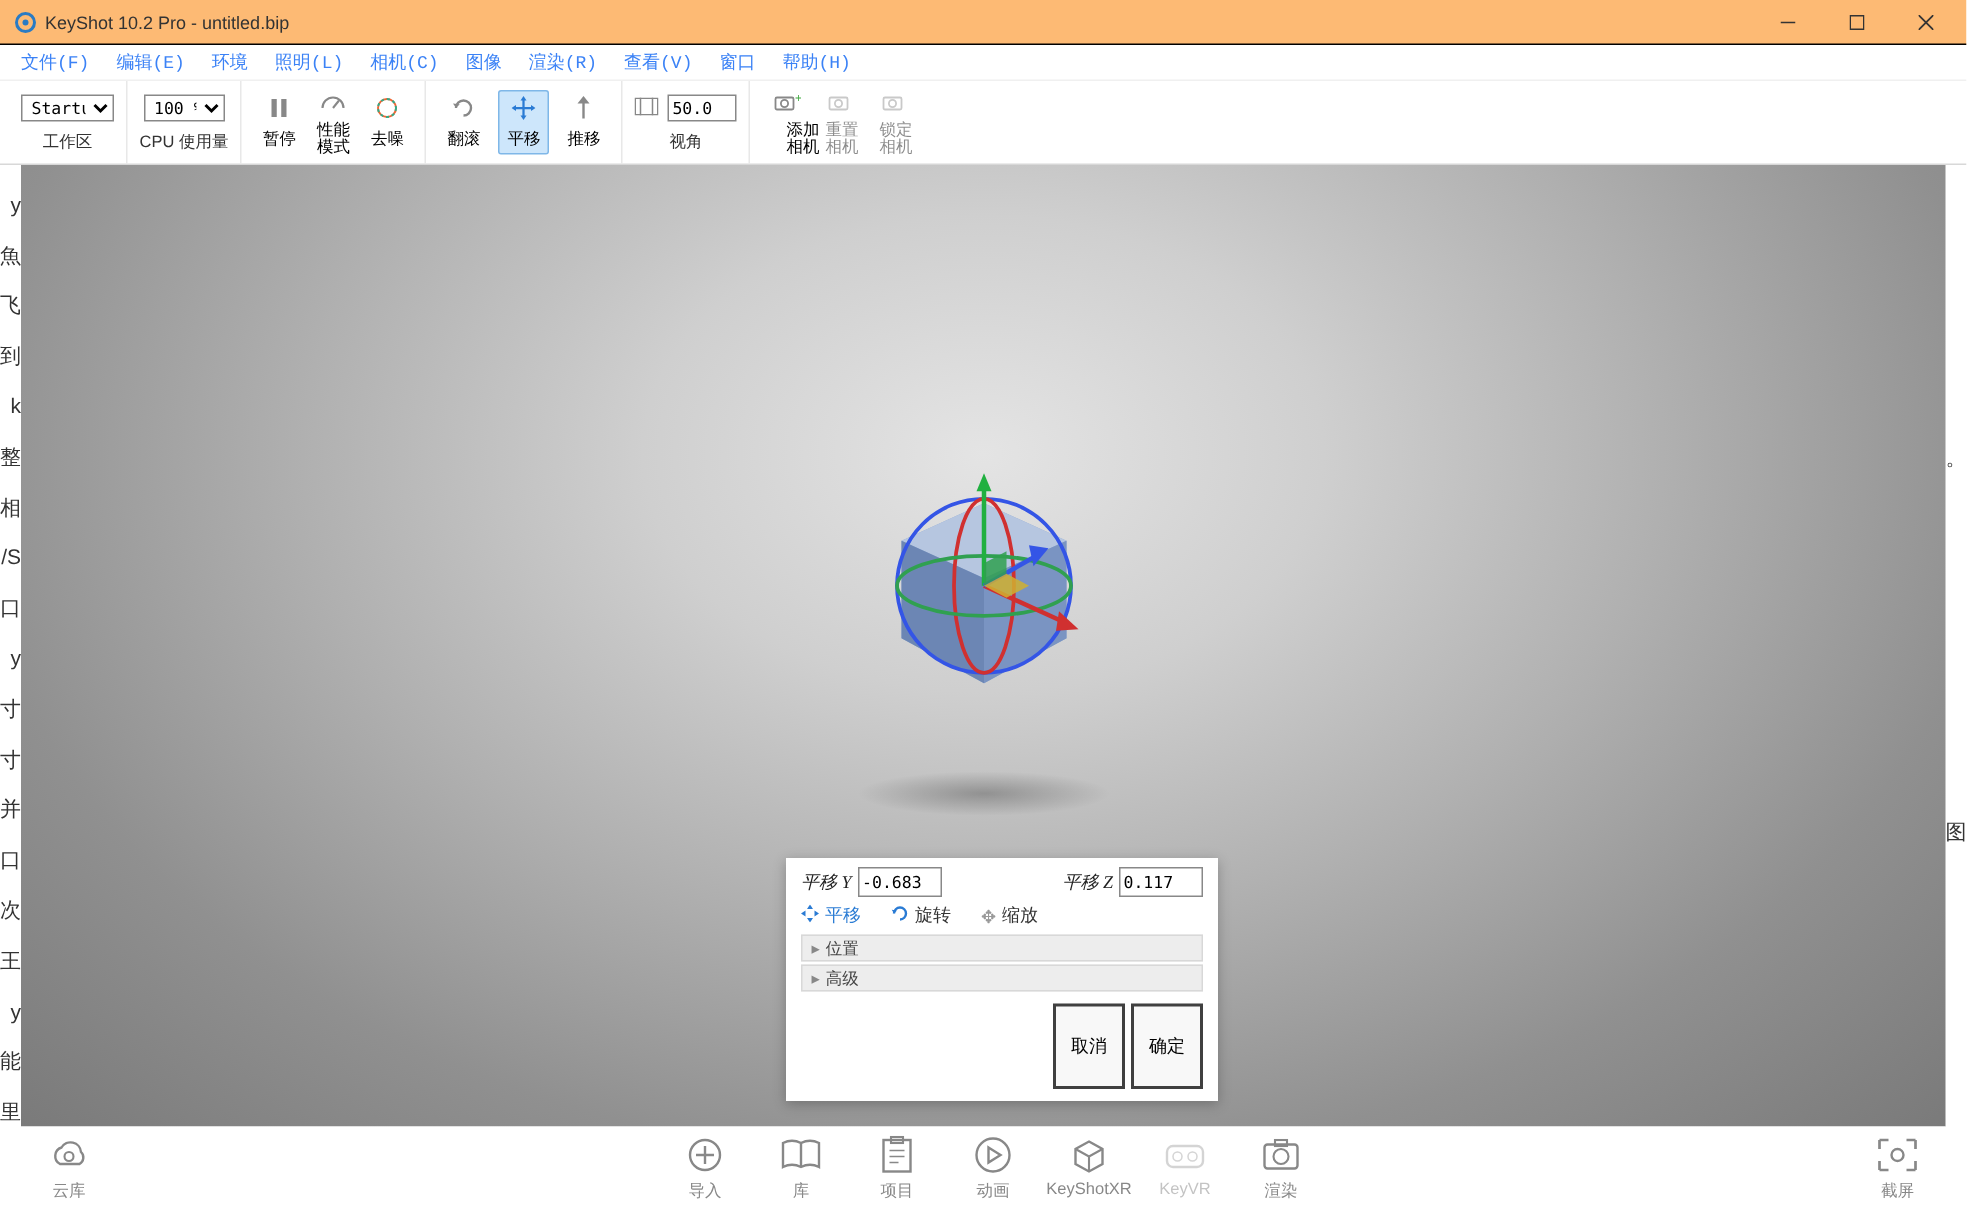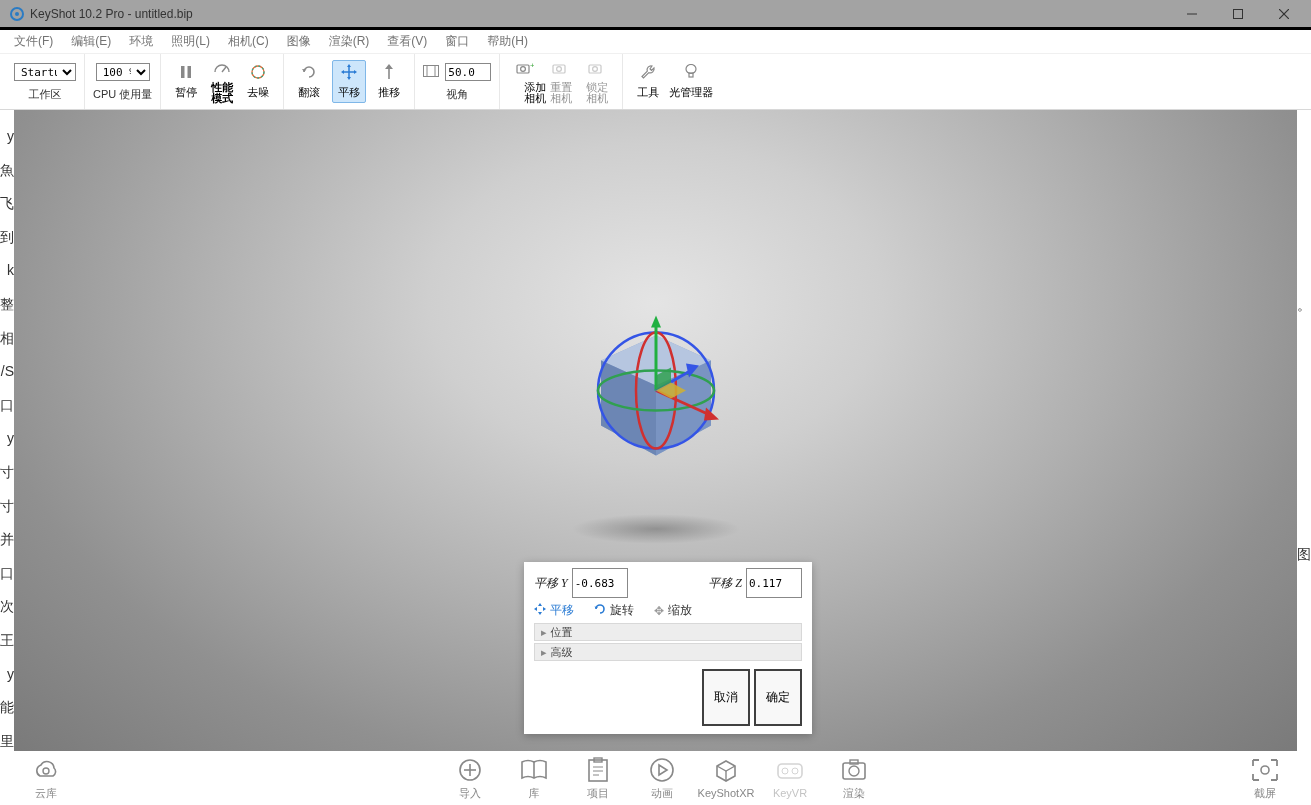--- a/index.html
+++ b/index.html
@@ -1,27 +1,27 @@
 <!DOCTYPE html>
 <html><head>
 <meta charset="utf-8">
 <style>
 * { margin: 0; padding: 0; box-sizing: border-box; user-select: none; }
 body { font-family: "Microsoft YaHei", SimSun, Arial, sans-serif; font-size: 12px; background: #fff; width: 1311px; height: 805px; overflow: hidden; position: relative; }
 
 
-.titlebar { height: 30px; background: #a3a3a3; border-bottom: 3px solid #000000; display: flex; align-items: center; padding: 0 4px 0 10px; }
+.titlebar { height: 30px; background: #fdba74; border-bottom: 1px solid #000000; display: flex; align-items: center; padding: 0 4px 0 10px; }
 .titlebar .logo { width: 14px; height: 14px; margin-right: 6px; }
 .titlebar .title { flex: 0 0 auto; font-size: 12px; color: #333; }
 .titlebar .spacer { flex: 1; }
 .winbtn { width: 46px; height: 30px; display: flex; align-items: center; justify-content: center; color: #333; }
 
 
 .menubar { height: 24px; display: flex; align-items: center; padding: 0 6px; gap: 2px; border-bottom: 1px solid #f0f0f0; }
-.menubar .mitem { padding: 2px 8px; color: #737373; cursor: default; }
+.menubar .mitem { padding: 2px 8px; color: #3b82f6; cursor: default; font-family: Liberation Mono, monospace; }
 
 
 .toolbar { height: 56px; background: #fff; display: flex; align-items: stretch; padding: 0 6px; border-bottom: 1px solid #d8d8d8; }
 .tgroup { display: flex; flex-direction: column; align-items: center; justify-content: center; padding: 0 8px; border-right: 1px solid #e8e8e8; }
 .tgroup:last-child { border-right: none; }
 .ticon-row { display: flex; gap: 6px; align-items: center; height: 22px; }
 .tlabel { font-size: 11px; color: #333; margin-top: 4px; white-space: nowrap; }
 .tsel { font-family: monospace; border: 1px solid #888; background: #fff; height: 18px; font-size: 11px; padding: 0 2px; }
 .tbtn { width: 34px; display:flex; flex-direction:column; align-items:center; justify-content:center; padding: 2px 0; cursor: default; }
 .tbtn.active { background: #cde6fb; border: 1px solid #7fb7e8; border-radius:2px; }
@@ -32,21 +32,21 @@
 
 
 .viewport { position: absolute; left: 14px; right: 14px; top: 110px; bottom: 54px; background: radial-gradient(ellipse at 50% 30%, #e4e4e4 0%, #cfcfcf 25%, #b0b0b0 50%, #909090 75%, #7a7a7a 100%); overflow: hidden; }
 .cube-scene { position:absolute; left:50%; top:44%; transform:translate(-50%,-50%); }
 .shadow-blob { position:absolute; left:50%; top:63%; width:170px; height:30px; transform:translateX(-50%); background: radial-gradient(ellipse, rgba(0,0,0,0.25) 0%, rgba(0,0,0,0) 70%); border-radius:50%; }
 
 
 .panel { position: absolute; width: 288px; left: 510px; bottom: 17px; background: #fff; box-shadow: 0 2px 8px rgba(0,0,0,0.25); font-size: 12px; }
 .panel-row { display:flex; align-items:center; padding: 6px 10px 0; gap:4px; }
 .panel-row .lbl { font-style: italic; font-family: SimSun, serif; color:#222; }
-.pinput { font-family: monospace; border:1px solid #888; height:30px; width:56px; font-size:11px; padding:0 2px; }
+.pinput { font-family: monospace; border:1px solid #888; height:20px; width:56px; font-size:11px; padding:0 2px; }
 .panel-tabs { display:flex; border-top: none; padding: 4px 10px 2px; gap:20px; }
 .ptab { display:flex; align-items:center; gap:4px; color:#333; cursor:default; }
 .ptab.act { color:#2b7cd4; font-weight:500; }
 .panel-sec { background:#ededed; border:1px solid #d8d8d8; height:18px; display:flex; align-items:center; padding:0 6px; font-size:11px; color:#444; margin: 2px 10px; }
 .panel-sec .arrow { margin-right:4px; color:#888; }
 .panel-btns { display:flex; justify-content:flex-end; gap:4px; padding: 6px 10px 8px; }
 .pbtn { border:2px solid #404040; background:#f8f8f8; padding:18px 10px; font-size:12px; }
 
 
 .footer { position:absolute; left:14px; right:14px; bottom:0; height:54px; display:flex; align-items:center; background:#fff; }
@@ -126,21 +126,21 @@
         </span>
       <span class="lb">暂停</span>
     </div>
     <div class="tbtn">
       <span class="ic">
           <svg width="18" height="18" viewBox="0 0 18 18">
             <path d="M2 12 A7 7 0 0 1 16 12" fill="none" stroke="#888" stroke-width="1.4"></path>
             <line x1="9" y1="12" x2="13" y2="7" stroke="#888" stroke-width="1.4"></line>
           </svg>
         </span>
-      <span class="lb" style="line-height:1;font-weight:bold;">性能<br>模式</span>
+      <span class="lb" style="line-height:1;">性能<br>模式</span>
     </div>
     <div class="tbtn">
       <span class="ic">
           <svg width="16" height="16">
             <circle cx="8" cy="8" r="6" fill="none" stroke="#e63" stroke-width="1.3"></circle>
             <circle cx="8" cy="8" r="6" fill="none" stroke="#3a8" stroke-width="1.3" stroke-dasharray="2 2"></circle>
           </svg>
         </span>
       <span class="lb">去噪</span>
     </div>
@@ -210,39 +210,20 @@
       <span class="lb" style="line-height:1;">重置<br>相机</span>
     </div>
     <div class="tbtn disabled">
       <span class="ic">
           <svg width="18" height="14">
             <rect x="1" y="3" width="12" height="8" rx="1" fill="none" stroke="#888" stroke-width="1.2"></rect>
             <circle cx="7" cy="7" r="2.4" fill="none" stroke="#888" stroke-width="1.2"></circle>
           </svg>
         </span>
       <span class="lb" style="line-height:1;">锁定<br>相机</span>
-    </div>
-  </div>
-  <div class="tgroup" style="flex-direction:row; gap:2px;">
-    <div class="tbtn">
-      <span class="ic">
-          <svg width="16" height="16" viewBox="0 0 16 16">
-            <path d="M12 2a4 4 0 0 0-4.7 5.2L2 12.5 3.5 14l5.3-5.3A4 4 0 0 0 14 4l-2.5 2.5L10 5l2-3z" fill="none" stroke="#888" stroke-width="1.2"></path>
-          </svg>
-        </span>
-      <span class="lb">工具</span>
-    </div>
-    <div class="tbtn" style="width:48px">
-      <span class="ic">
-          <svg width="14" height="16">
-            <ellipse cx="7" cy="5" rx="5" ry="4.5" fill="none" stroke="#888" stroke-width="1.2"></ellipse>
-            <rect x="5" y="9" width="4" height="4" fill="none" stroke="#888" stroke-width="1.2"></rect>
-          </svg>
-        </span>
-      <span class="lb">光管理器</span>
     </div>
   </div>
 </div>
 
 <div class="edge-left">
   <span>y</span>
     <span>魚</span>
     <span>飞</span>
     <span>到</span>
     <span>k</span>

